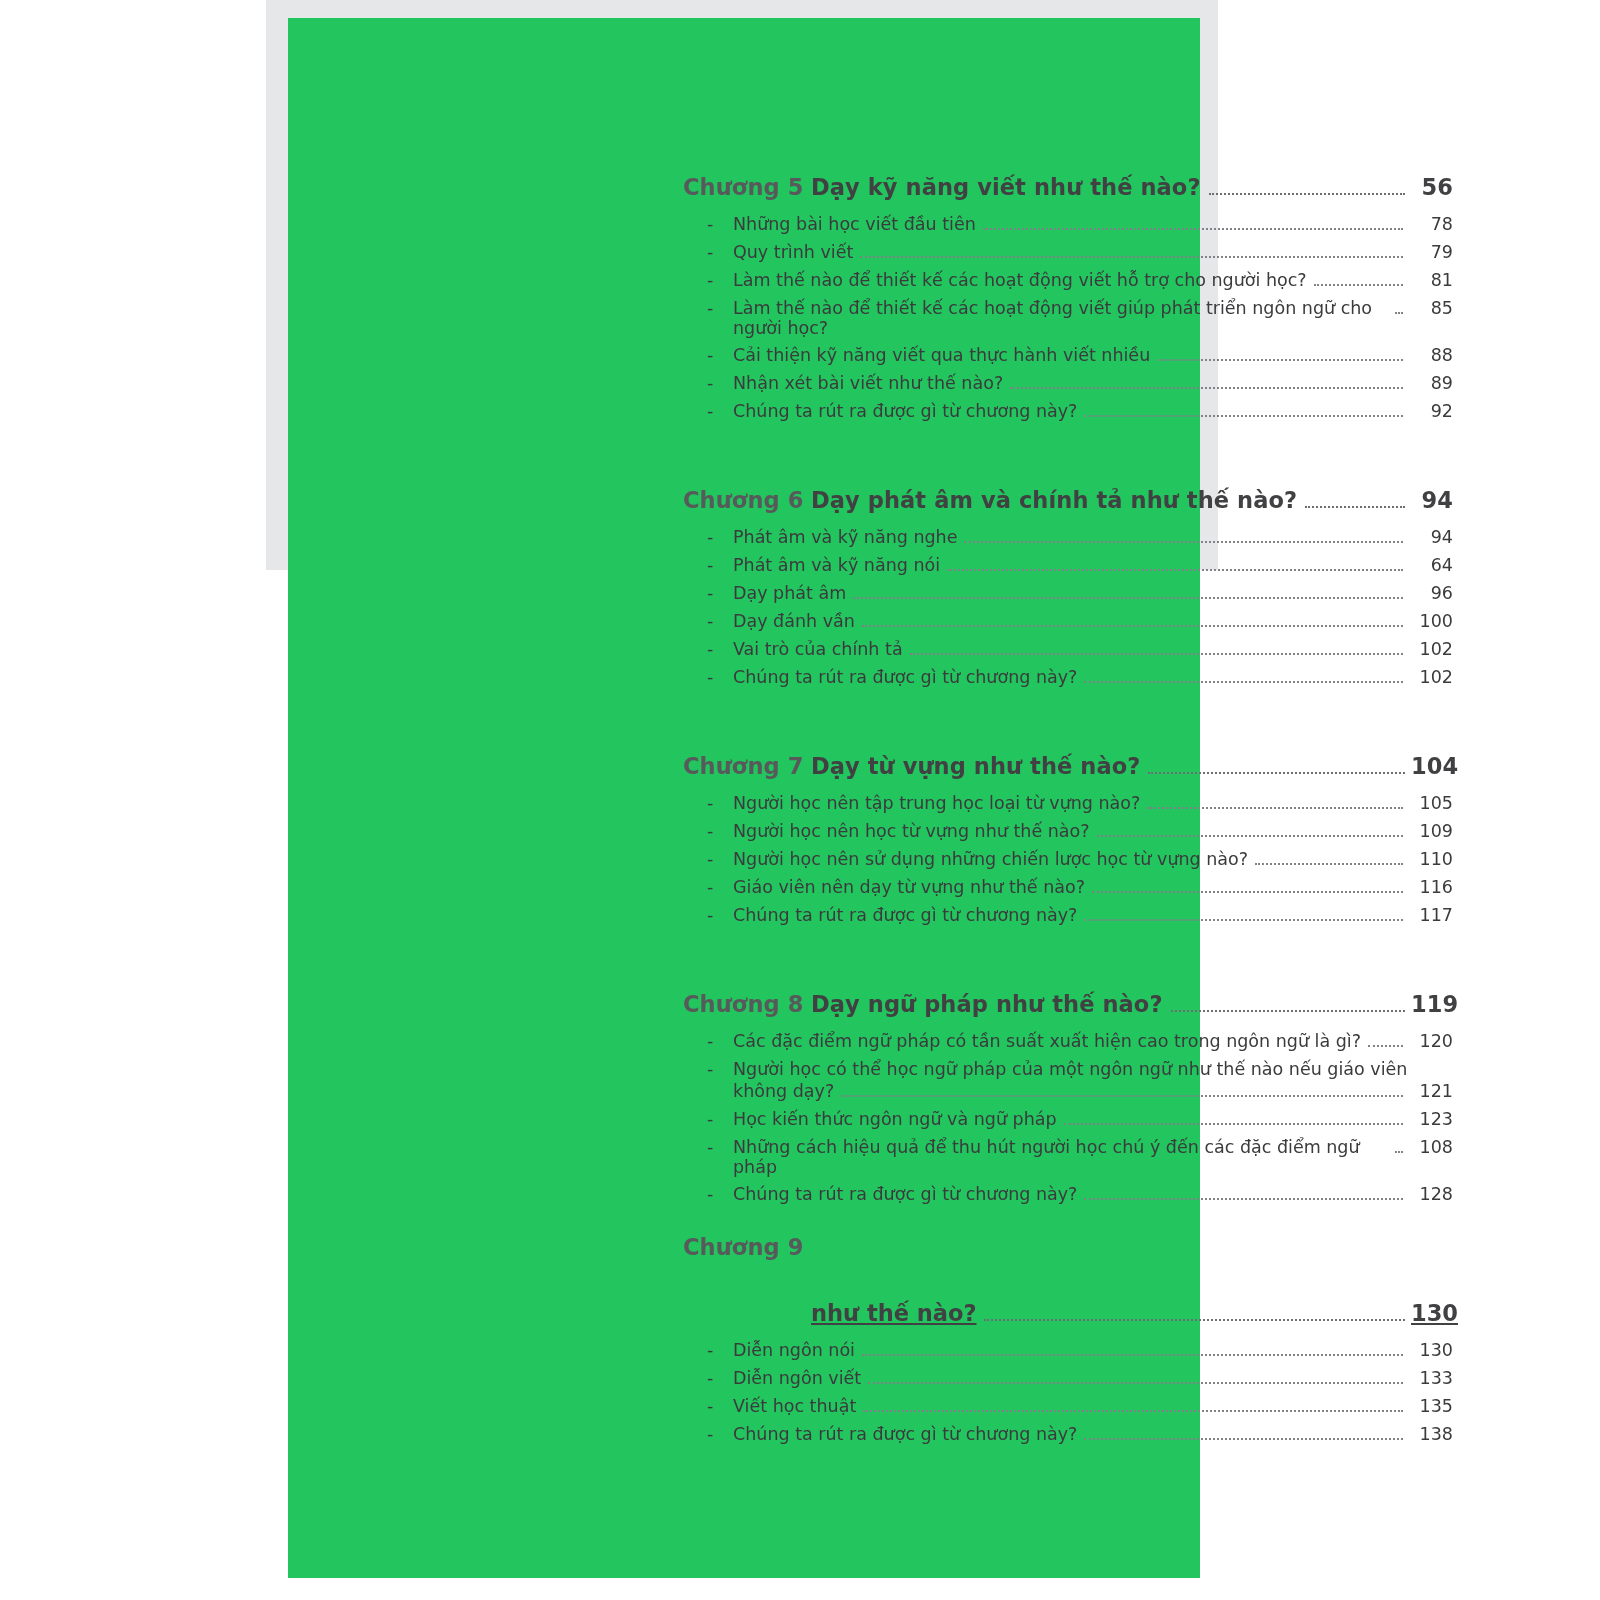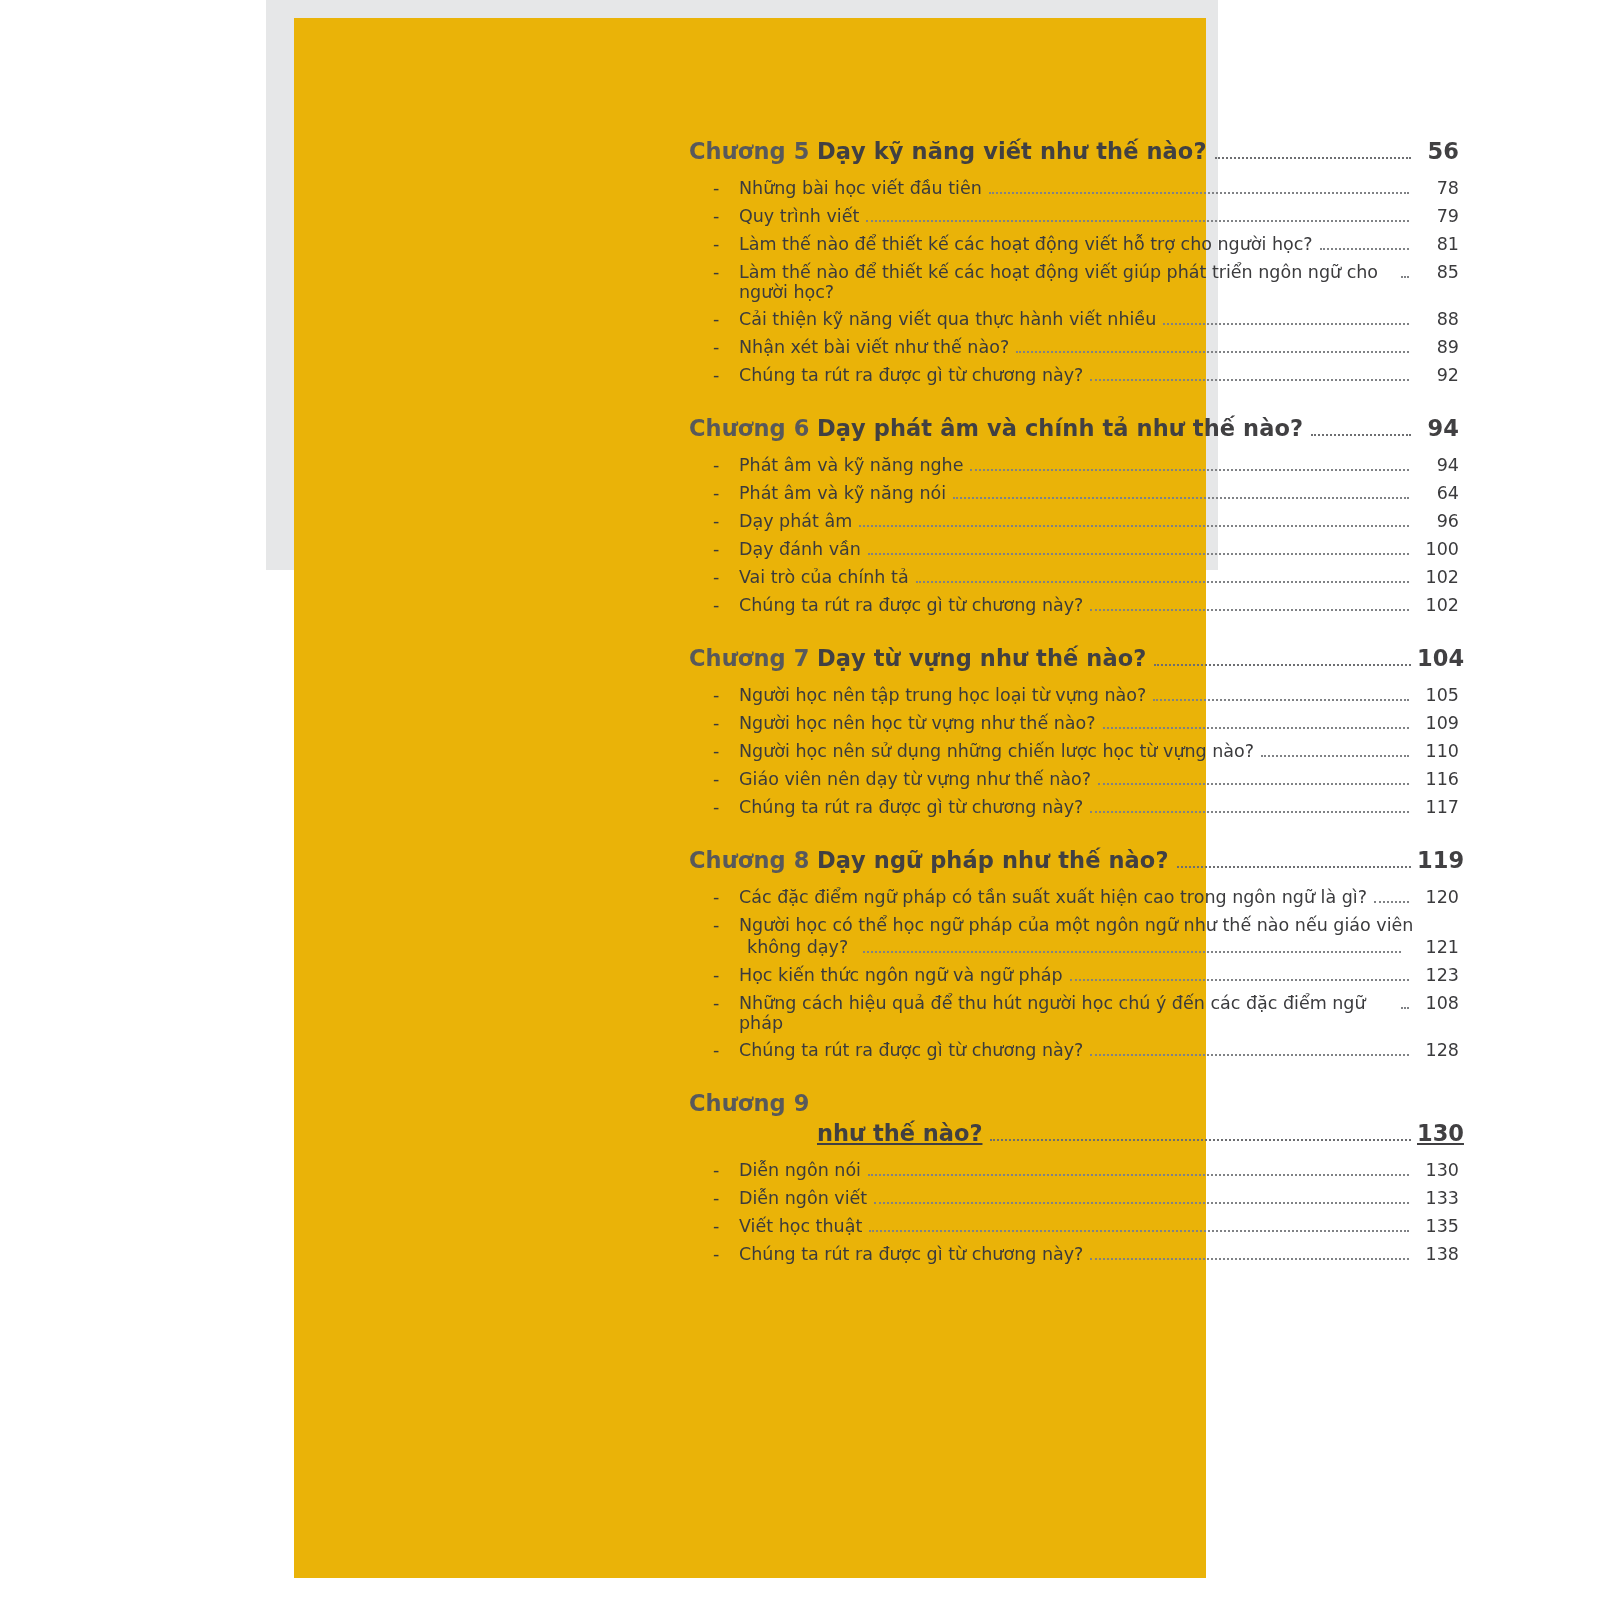--- a/index.html
+++ b/index.html
@@ -19,25 +19,25 @@
   .grey-band {
     position: absolute;
     left: 266px;
     top: 0px;
     width: 952px;
     height: 570px;
     background: #e6e7e8;
   }
   .page {
     position: absolute;
-    left: 294px;
+    left: 288px;
     top: 18px;
     width: 912px;
     height: 1560px;
-    background: #eab308;
+    background: #22c55e;
     box-shadow: 0 0 0 0 transparent;
   }
 
   .toc {
     position: absolute;
     left: 395px;
     top: 120px;
     width: 770px;
   }
 
@@ -62,20 +62,21 @@
   }
   .chap-title-wrap {
     display: flex;
     align-items: baseline;
     flex: 1 1 auto;
     min-width: 0;
   }
   .chap-title {
     color: #414042;
     white-space: nowrap;
+    margin-top: 36px;
   }
   .leader {
     flex: 1 1 auto;
     border-bottom: 2px dotted #6d6e71;
     margin: 0 6px 6px 8px;
     min-width: 10px;
     height: 0;
   }
   .chap-page {
     color: #414042;
@@ -139,21 +140,20 @@
     display: block;
   }
   .entry.wrap .line1 {
     display: flex;
     align-items: baseline;
   }
   .entry.wrap .line2 {
     display: flex;
     align-items: baseline;
     margin-top: 2px;
-    gap: 8px;
   }
   .entry.wrap .line2 .indent {
     width: 50px;
     flex: 0 0 50px;
   }
 </style>
 </head>
 <body>
 
 <div class="grey-band"></div>

